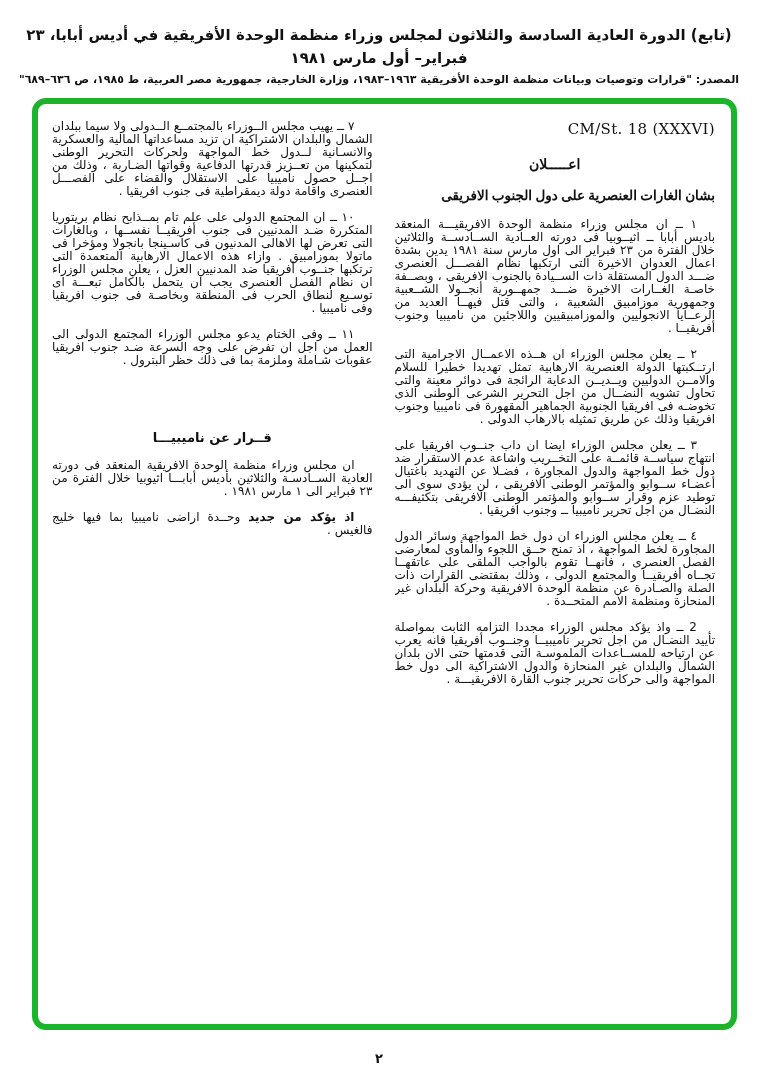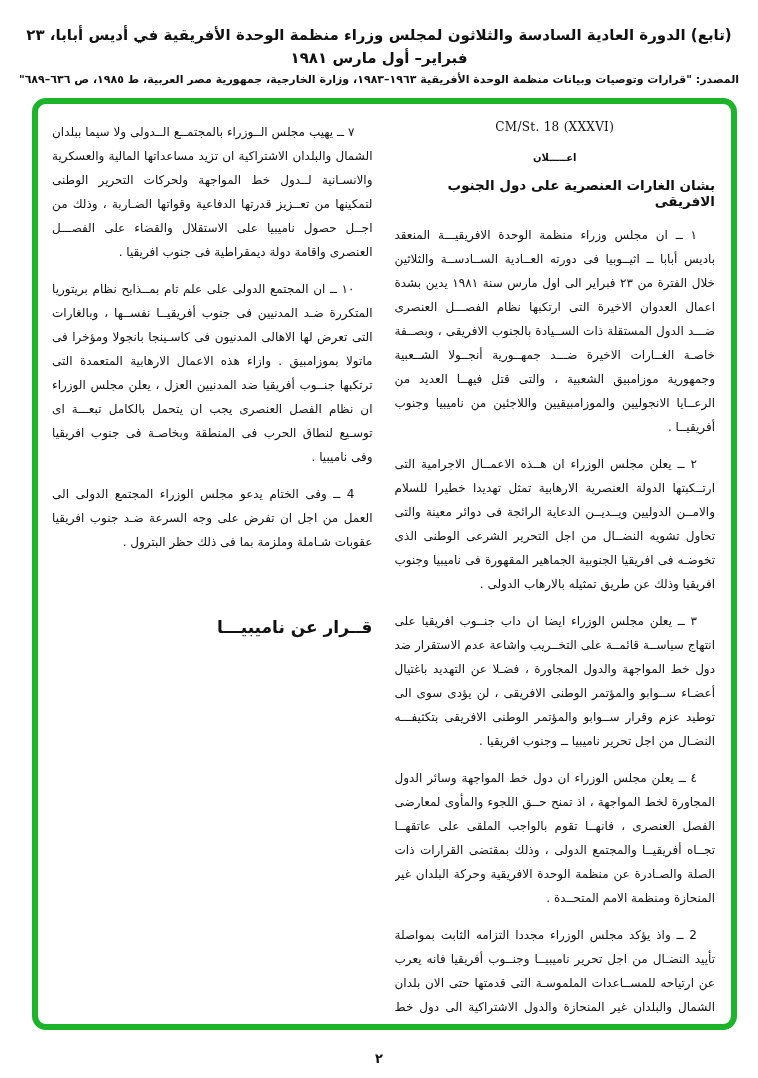--- a/index.html
+++ b/index.html
@@ -52,50 +52,53 @@
     gap: 22px;
     height: 100%;
   }
   .col {
     flex: 1 1 0;
     overflow: hidden;
     text-align: justify;
   }
   .doc-ref {
     direction: ltr;
-    text-align: center;
+    text-align: right;
     font-family: "DejaVu Serif", serif;
-    font-size: 12px;
+    font-size: 15px;
     letter-spacing: 0.3px;
     color: #111111;
   }
   .col-title {
     text-align: center;
     font-weight: bold;
-    font-size: 10px;
+    font-size: 14px;
     margin: 18px 0 14px 0;
+    font-family: Liberation Serif, serif;
   }
   .col-subtitle {
     font-weight: bold;
     font-size: 13.5px;
     margin: 0 0 14px 0;
     text-align: right;
+    font-family: Liberation Serif, serif;
   }
   p.body-par {
     font-size: 12px;
-    line-height: 24px;
+    line-height: 13px;
     margin: 0 0 13px 0;
     text-indent: 18px;
   }
   .resolution-gap {
     height: 34px;
   }
   .res-title {
+    text-align: center;
     font-weight: bold;
-    font-size: 17px;
+    font-size: 13px;
     margin: 16px 0 14px 0;
   }
   .clause-lead {
     font-weight: bold;
   }
   .page-number {
     position: absolute;
     bottom: 12px;
     left: 0;
     right: 0;
@@ -124,26 +127,28 @@
         <p class="body-par">١ ــ ان مجلس وزراء منظمة الوحدة الافريقيـــة المنعقد باديس أبابا ــ اثيــوبيا فى دورته العــادية الســادســة والثلاثين خلال الفترة من ٢٣ فبراير الى اول مارس سنة ١٩٨١ يدين بشدة اعمال العدوان الاخيرة التى ارتكبها نظام الفصـــل العنصرى ضـــد الدول المستقلة ذات الســيادة بالجنوب الافريقى ، وبصــفة خاصـة الغــارات الاخيرة ضـــد جمهــورية أنجــولا الشــعبية وجمهورية موزامبيق الشعبية ، والتى قتل فيهــا العديد من الرعــايا الانجوليين والموزامبيقيين واللاجئين من ناميبيا وجنوب أفريقيــا .</p>
         <p class="body-par">٢ ــ يعلن مجلس الوزراء ان هــذه الاعمــال الاجرامية التى ارتــكبتها الدولة العنصرية الارهابية تمثل تهديدا خطيرا للسلام والامــن الدوليين ويــديــن الدعاية الرائجة فى دوائر معينة والتى تحاول تشويه النضــال من اجل التحرير الشرعى الوطنى الذى تخوضـه فى افريقيا الجنوبية الجماهير المقهورة فى ناميبيا وجنوب افريقيا وذلك عن طريق تمثيله بالارهاب الدولى .</p>
         <p class="body-par">٣ ــ يعلن مجلس الوزراء ايضا ان داب جنــوب افريقيا على انتهاج سياســة قائمــة على التخــريب واشاعة عدم الاستقرار ضد دول خط المواجهة والدول المجاورة ، فضـلا عن التهديد باغتيال أعضـاء ســوابو والمؤتمر الوطنى الافريقى ، لن يؤدى سوى الى توطيد عزم وقرار ســوابو والمؤتمر الوطنى الافريقى بتكثيفـــه النضـال من اجل تحرير ناميبيا ــ وجنوب افريقيا .</p>
         <p class="body-par">٤ ــ يعلن مجلس الوزراء ان دول خط المواجهة وسائر الدول المجاورة لخط المواجهة ، اذ تمنح حــق اللجوء والمأوى لمعارضى الفصل العنصرى ، فانهــا تقوم بالواجب الملقى على عاتقهــا تجــاه أفريقيــا والمجتمع الدولى ، وذلك بمقتضى القرارات ذات الصلة والصـادرة عن منظمة الوحدة الافريقية وحركة البلدان غير المنحازة ومنظمة الامم المتحــدة .</p>
         <p class="body-par">2 ــ واذ يؤكد مجلس الوزراء مجددا التزامه الثابت بمواصلة تأييد النضـال من اجل تحرير ناميبيــا وجنــوب أفريقيا فانه يعرب عن ارتياحه للمســاعدات الملموسـة التى قدمتها حتى الان بلدان الشمال والبلدان غير المنحازة والدول الاشتراكية الى دول خط المواجهة والى حركات تحرير جنوب القارة الافريقيـــة .</p>
       </div>
 
       <div class="col">
         <p class="body-par">٧ ــ يهيب مجلس الــوزراء بالمجتمــع الــدولى ولا سيما ببلدان الشمال والبلدان الاشتراكية ان تزيد مساعداتها المالية والعسكرية والانسـانية لــدول خط المواجهة ولحركات التحرير الوطنى لتمكينها من تعــزيز قدرتها الدفاعية وقواتها الضـاربة ، وذلك من اجــل حصول ناميبيا على الاستقلال والقضاء على الفصـــل العنصرى واقامة دولة ديمقراطية فى جنوب افريقيا .</p>
         <p class="body-par">١٠ ــ ان المجتمع الدولى على علم تام بمــذابح نظام بريتوريا المتكررة ضـد المدنيين فى جنوب أفريقيــا نفســها ، وبالغارات التى تعرض لها الاهالى المدنيون فى كاسـينجا بانجولا ومؤخرا فى ماتولا بموزامبيق . وازاء هذه الاعمال الارهابية المتعمدة التى ترتكبها جنــوب أفريقيا ضد المدنيين العزل ، يعلن مجلس الوزراء ان نظام الفصل العنصرى يجب ان يتحمل بالكامل تبعـــة اى توسـيع لنطاق الحرب فى المنطقة وبخاصـة فى جنوب افريقيا وفى ناميبيا .</p>
-        <p class="body-par">4 ــ وفى الختام يدعو مجلس الوزراء المجتمع الدولى الى العمل من اجل ان تفرض على وجه السرعة ضـد جنوب افريقيا عقوبات شـاملة وملزمة بما فى ذلك حظر البترول .</p>
+        <p class="body-par">١١ ــ وفى الختام يدعو مجلس الوزراء المجتمع الدولى الى العمل من اجل ان تفرض على وجه السرعة ضـد جنوب افريقيا عقوبات شـاملة وملزمة بما فى ذلك حظر البترول .</p>
 
         <div class="resolution-gap"></div>
 
         <div class="res-title">قــرار عن ناميبيـــا</div>
+        <p class="body-par">ان مجلس وزراء منظمة الوحدة الافريقية المنعقد فى دورته العادية الســادسـة والثلاثين بأديس أبابـــا اثيوبيا خلال الفترة من ٢٣ فبراير الى ١ مارس ١٩٨١ .</p>
 
+        <p class="body-par"><span class="clause-lead">اذ يؤكد من جديد</span> <span>وحــدة اراضى ناميبيا بما فيها خليج فالغيس .</span></p>
       </div>
 
     </div>
   </div>
 
   <div class="page-number">٢</div>
 
 </div>
 
 </body></html>

